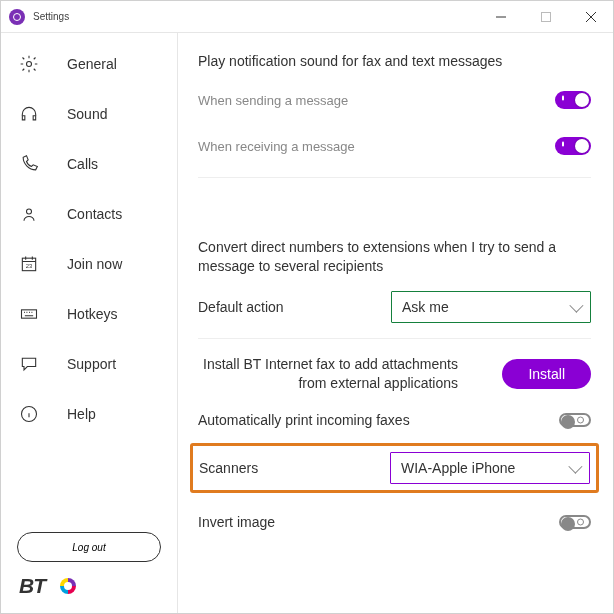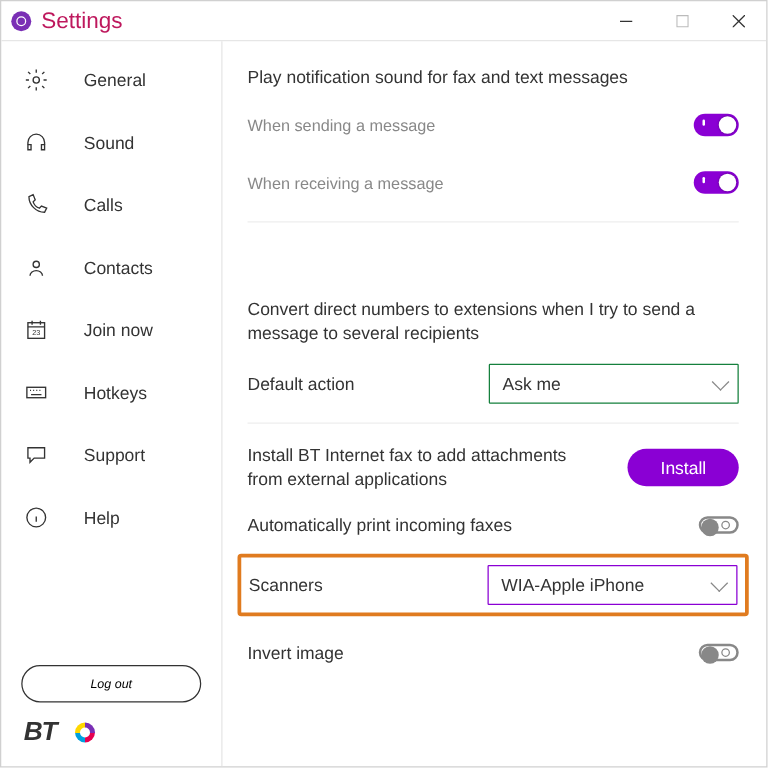--- a/index.html
+++ b/index.html
@@ -1,39 +1,39 @@
 <!DOCTYPE html>
 <html><head>
 <meta charset="utf-8">
 <style>
   * { box-sizing: border-box; margin: 0; padding: 0; font-family: "Segoe UI", Arial, sans-serif; }
   body { background: #fff; width: 614px; height: 614px; overflow: hidden; border: 1px solid #d0d0d0; }
   .titlebar { height: 32px; display: flex; align-items: center; padding: 0 0 0 8px; border-bottom: 1px solid #e6e6e6; }
   .titlebar .app-icon { width: 16px; height: 16px; border-radius: 50%; background: #7a2fb5; margin-right: 8px; display:flex; align-items:center; justify-content:center;}
   .titlebar .app-icon span{ width:8px;height:8px;border:1.5px solid #fff;border-radius:50%;display:block;}
-  .titlebar .title { font-size: 18px; color: #be185d; flex: 1; }
+  .titlebar .title { font-size: 10px; color: #404040; flex: 1; }
   .win-controls { display: flex; }
   .win-btn { width: 45px; height: 31px; display: flex; align-items: center; justify-content: center; font-size: 14px; color: #333; }
   .win-btn.dim { color: #bbb; }
   .main { display: flex; height: calc(100% - 32px); }
   .sidebar { width: 177px; border-right: 1px solid #e6e6e6; display: flex; flex-direction: column; padding-top: 6px; }
   .nav-item { display: flex; align-items: center; height: 50px; padding: 0 18px; font-size: 14px; color: #333; cursor: pointer; gap: 28px; }
   .nav-item.active { color: #8a00d4; }
   .nav-item .icon { width: 20px; height: 20px; flex-shrink: 0; display: flex; align-items: center; justify-content: center; }
   .nav-item .icon svg { stroke: currentColor; fill: none; stroke-width: 1.3; }
   .spacer { flex: 1; }
   .logout { margin: 8px 16px 12px; height: 30px; border: 1.5px solid #333; border-radius: 15px; background: #fff; font-size: 10px; cursor: pointer; font-style: italic; }
   .logo { display:flex; align-items:center; gap:15px; padding: 0 18px 15px; font-size: 21px; font-style: italic; font-weight: 700; letter-spacing: -1px; color:#333;}
   .logo-dot { width: 16px; height: 16px; border-radius: 50%; background: conic-gradient(#7a2fb5 0 90deg,#e60050 90deg 180deg,#00a0df 180deg 270deg,#ffd700 270deg 360deg); position:relative;}
   .logo-dot::after{content:"";position:absolute;inset:4px;background:#fff;border-radius:50%;}
   .content { flex: 1; padding: 20px 22px 0 20px; overflow-y: auto; font-size: 14px; color: #333; display:flex; flex-direction:column; gap: 0;}
   .section-title { font-size: 14px; color: #333; margin-bottom: 14px; }
   .row { display: flex; align-items: center; justify-content: space-between; min-height: 34px; }
   .row-label { font-size: 13px; color: #888; }
-  .row-label.dark { color: #333; font-size: 14px; }
+  .row-label.dark { color: #333; font-size: 14px; text-align: right; }
   .toggle { width: 36px; height: 18px; border-radius: 9px; position: relative; cursor: pointer; }
   .toggle .knob { position: absolute; top: 2px; width: 14px; height: 14px; border-radius: 50%; background: #fff; }
   .toggle.on { background: #8a00d4; }
   .toggle.on::before{content:"";position:absolute;left:7px;top:7px;width:2px;height:5px;background:#fff;border-radius:1px;transform:translateY(-50%);}
   .toggle.on .knob { right: 2px; box-shadow: 0 0 2px rgba(0,0,0,.4);}
   .toggle.off { background: #fff; border: 2px solid #888; width: 32px; height: 14px;}
   .toggle.off .knob { left: 0px; top:0px; width:14px; height:14px; background: #888; }
   .toggle.off::before{content:"";position:absolute;right:5px;top:50%;width:5px;height:5px;border:1.5px solid #888;border-radius:50%;transform:translateY(-50%);}
   .divider { height: 1px; background: #eee; margin: 14px 0 16px; }
   .select { display: flex; align-items: center; justify-content: space-between; border: 1px solid #15803d; height: 32px; padding: 0 10px; font-size: 14px; width: 200px; border-radius: 1px; cursor: pointer;}

